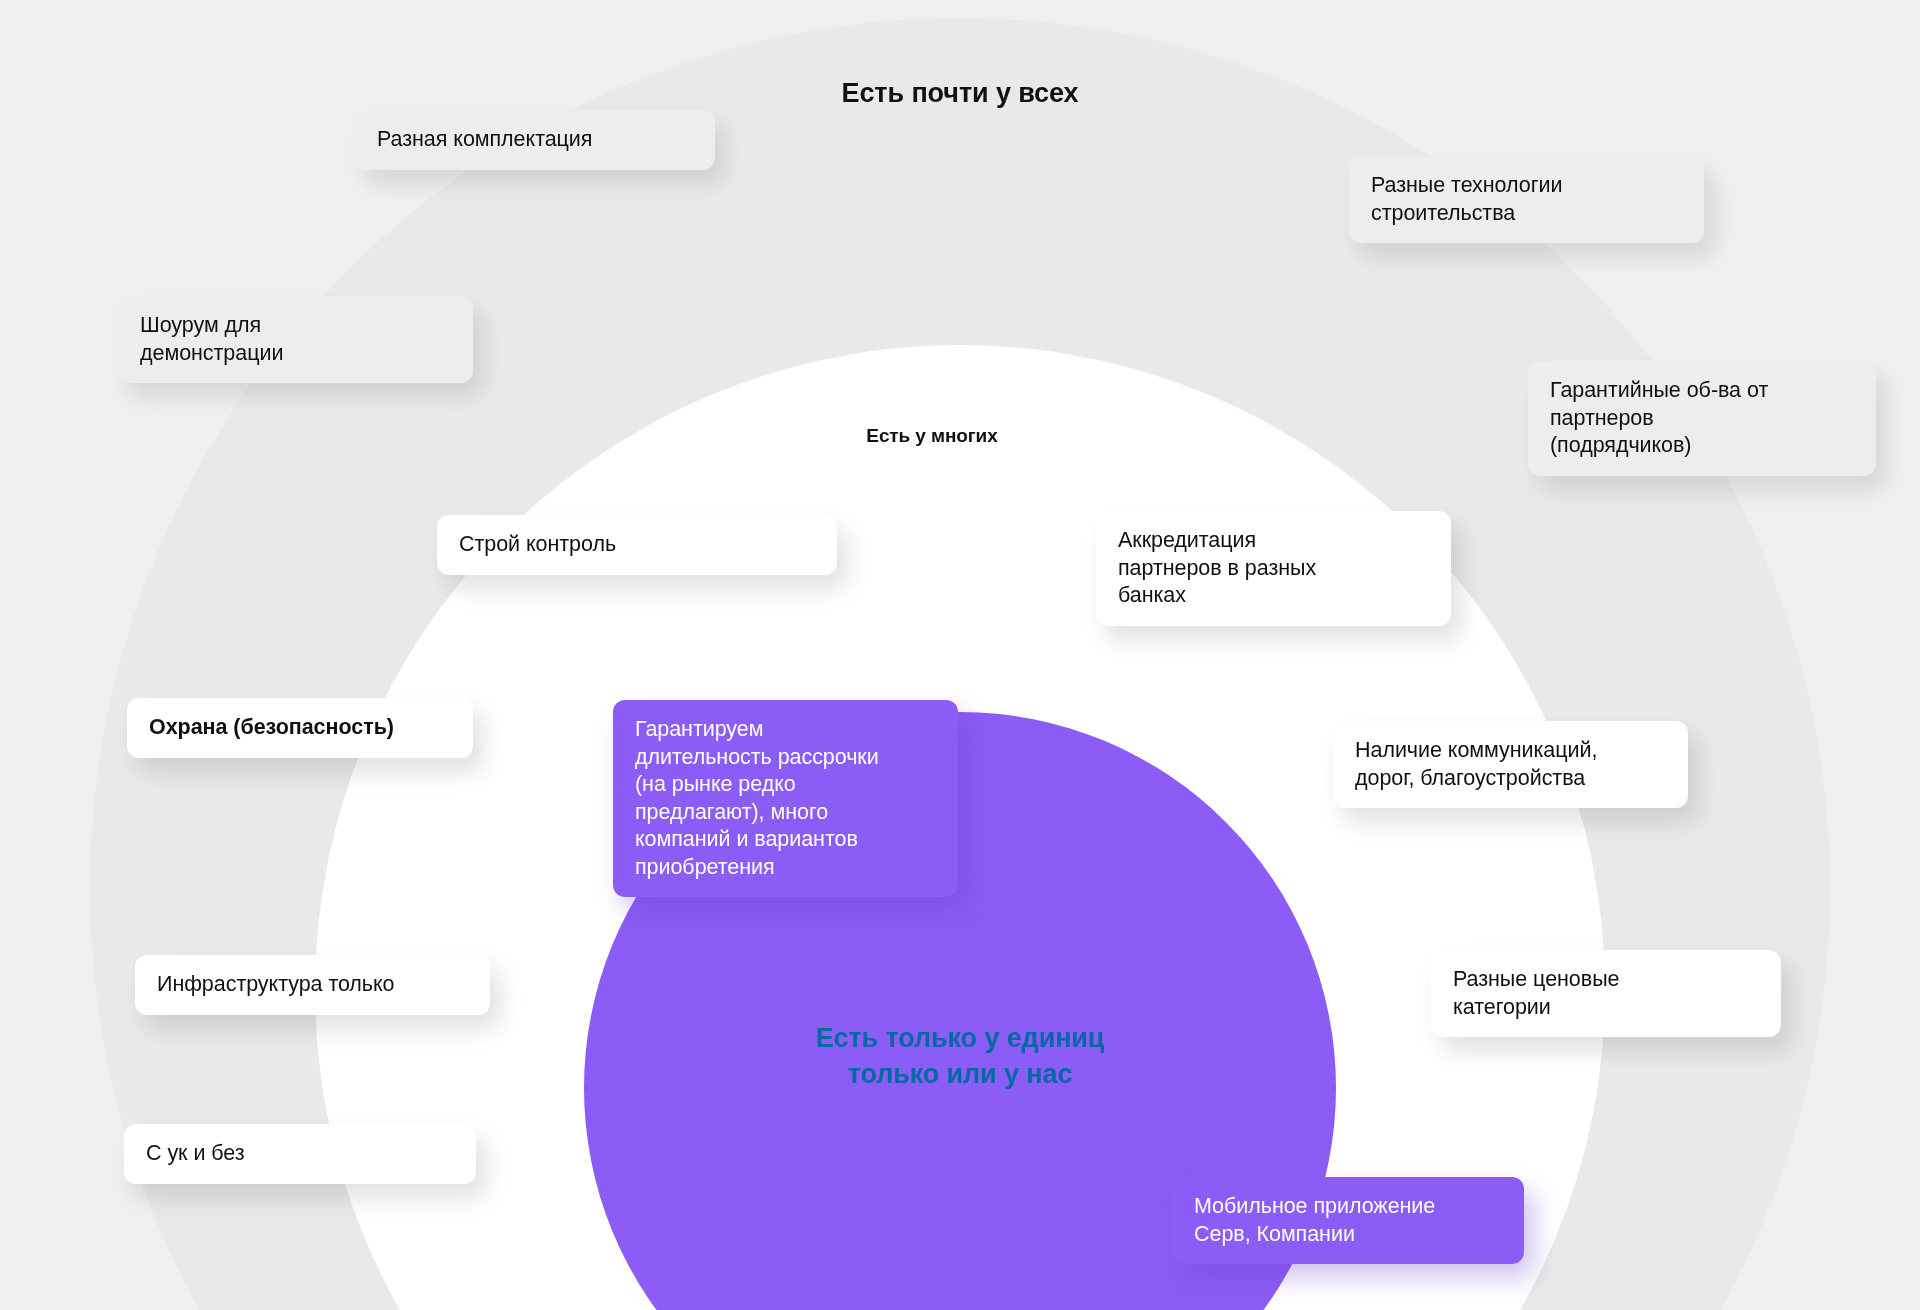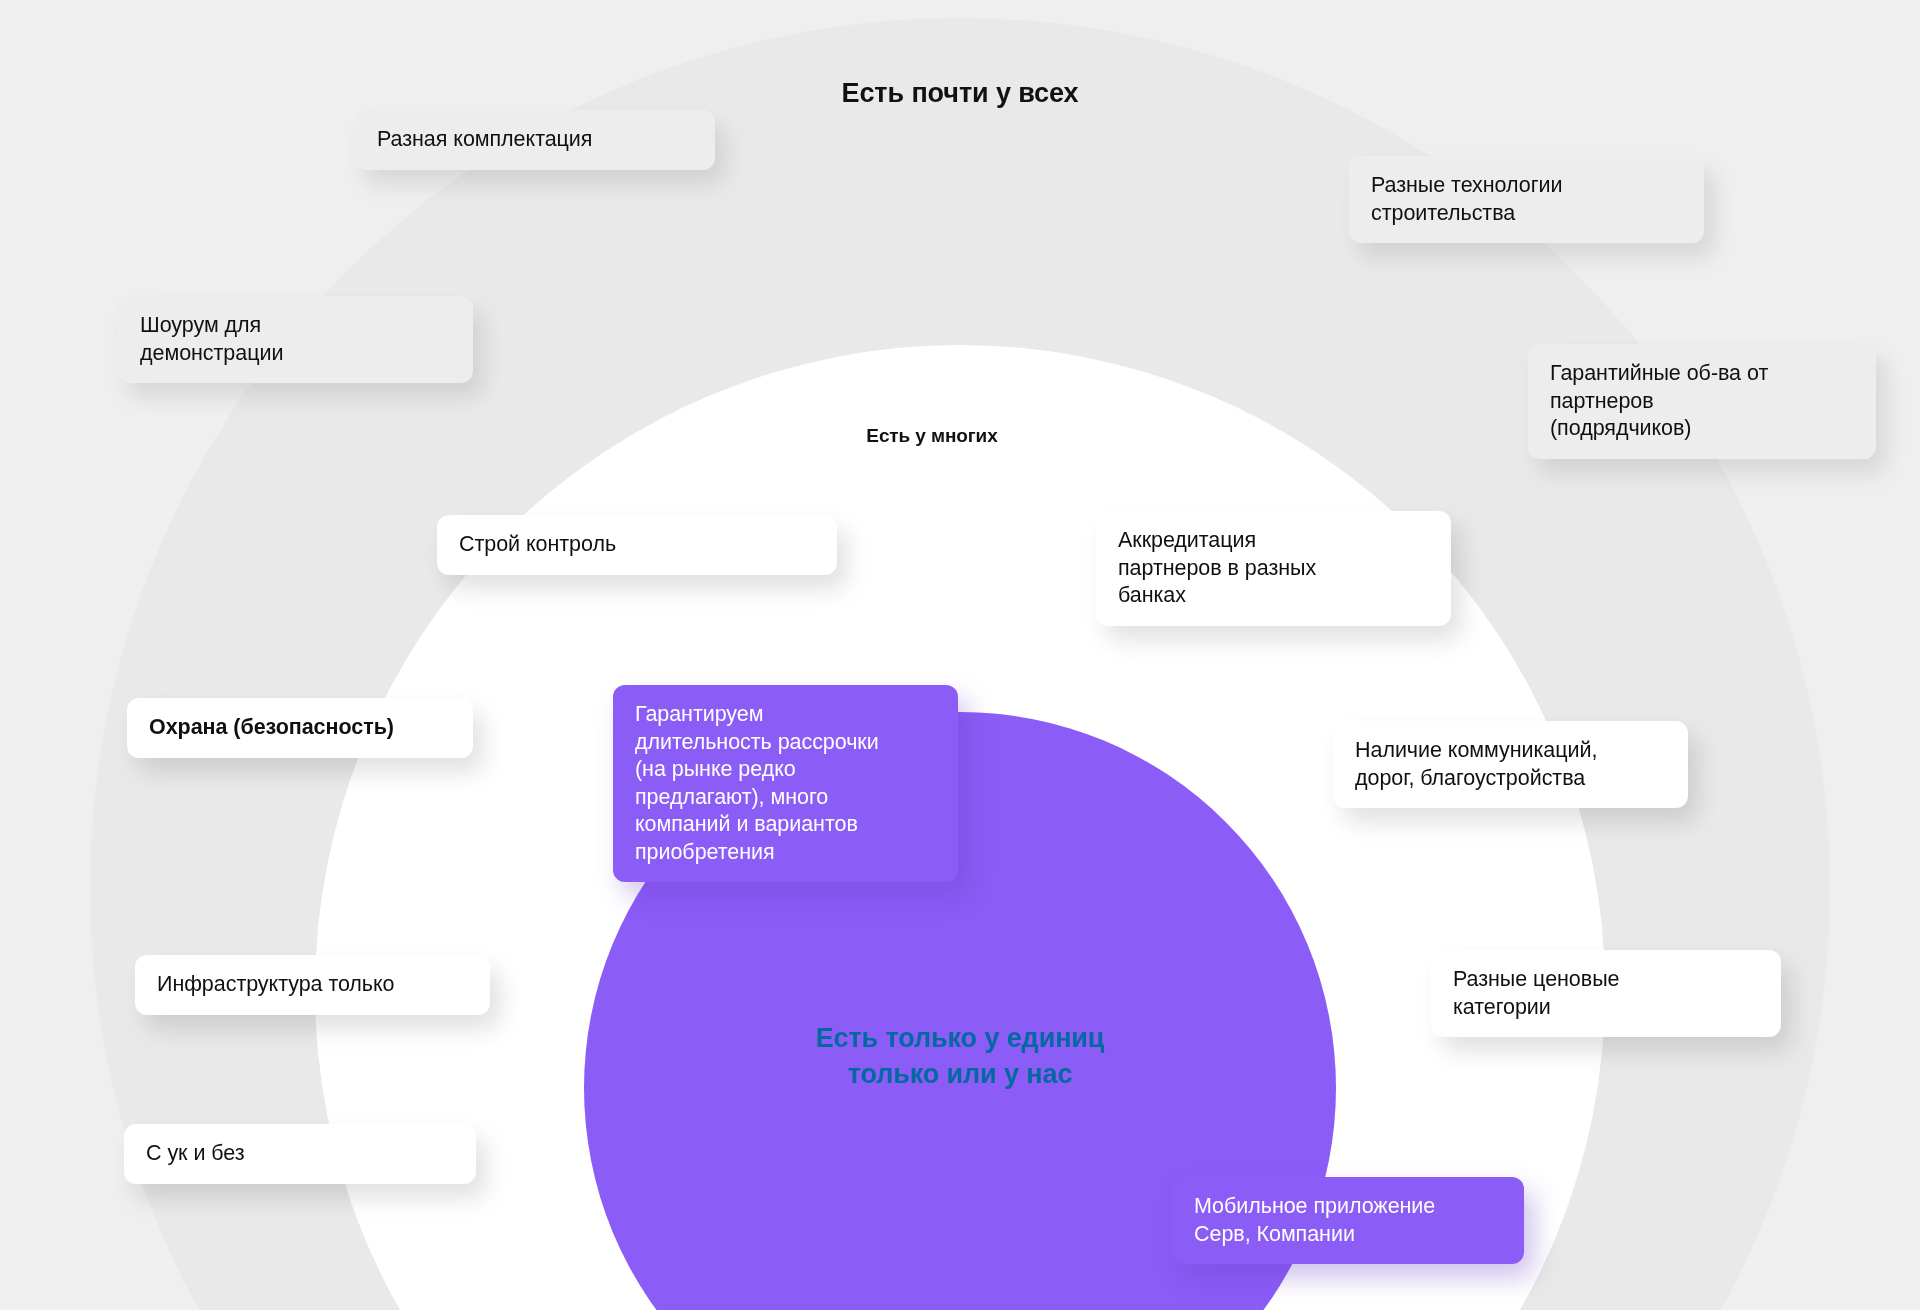--- a/index.html
+++ b/index.html
@@ -113,25 +113,25 @@
   .chip.purple {
     background: #8C5CF6;
     color: #FFFFFF;
     box-shadow: 10px 14px 26px rgba(104, 60, 200, 0.30);
   }
 
   
   #chip-0  { left: 355px;  top: 110px;  width: 360px; }
   #chip-1  { left: 1349px; top: 156px;  width: 355px; }
   #chip-2  { left: 118px;  top: 296px;  width: 355px; }
-  #chip-3  { left: 1528px; top: 344px;  width: 348px; }
+  #chip-3  { left: 1528px; top: 361px;  width: 348px; }
   #chip-4  { left: 437px;  top: 515px;  width: 400px; }
   #chip-5  { left: 1096px; top: 511px;  width: 355px; }
   #chip-6  { left: 127px;  top: 698px;  width: 346px; font-weight: bold; }
-  #chip-7  { left: 613px;  top: 685px;  width: 345px; max-width: 345px; }
+  #chip-7  { left: 613px;  top: 700px;  width: 345px; max-width: 345px; }
   #chip-8  { left: 1333px; top: 721px;  width: 355px; }
   #chip-9  { left: 135px;  top: 955px;  width: 355px; }
   #chip-10 { left: 1431px; top: 950px;  width: 350px; }
   #chip-11 { left: 124px;  top: 1124px; width: 352px; }
   #chip-12 { left: 500px;  top: 1148px; width: 362px; }
   #chip-13 { left: 1172px; top: 1177px; width: 352px; }
 </style>
 </head>
 <body>
 

